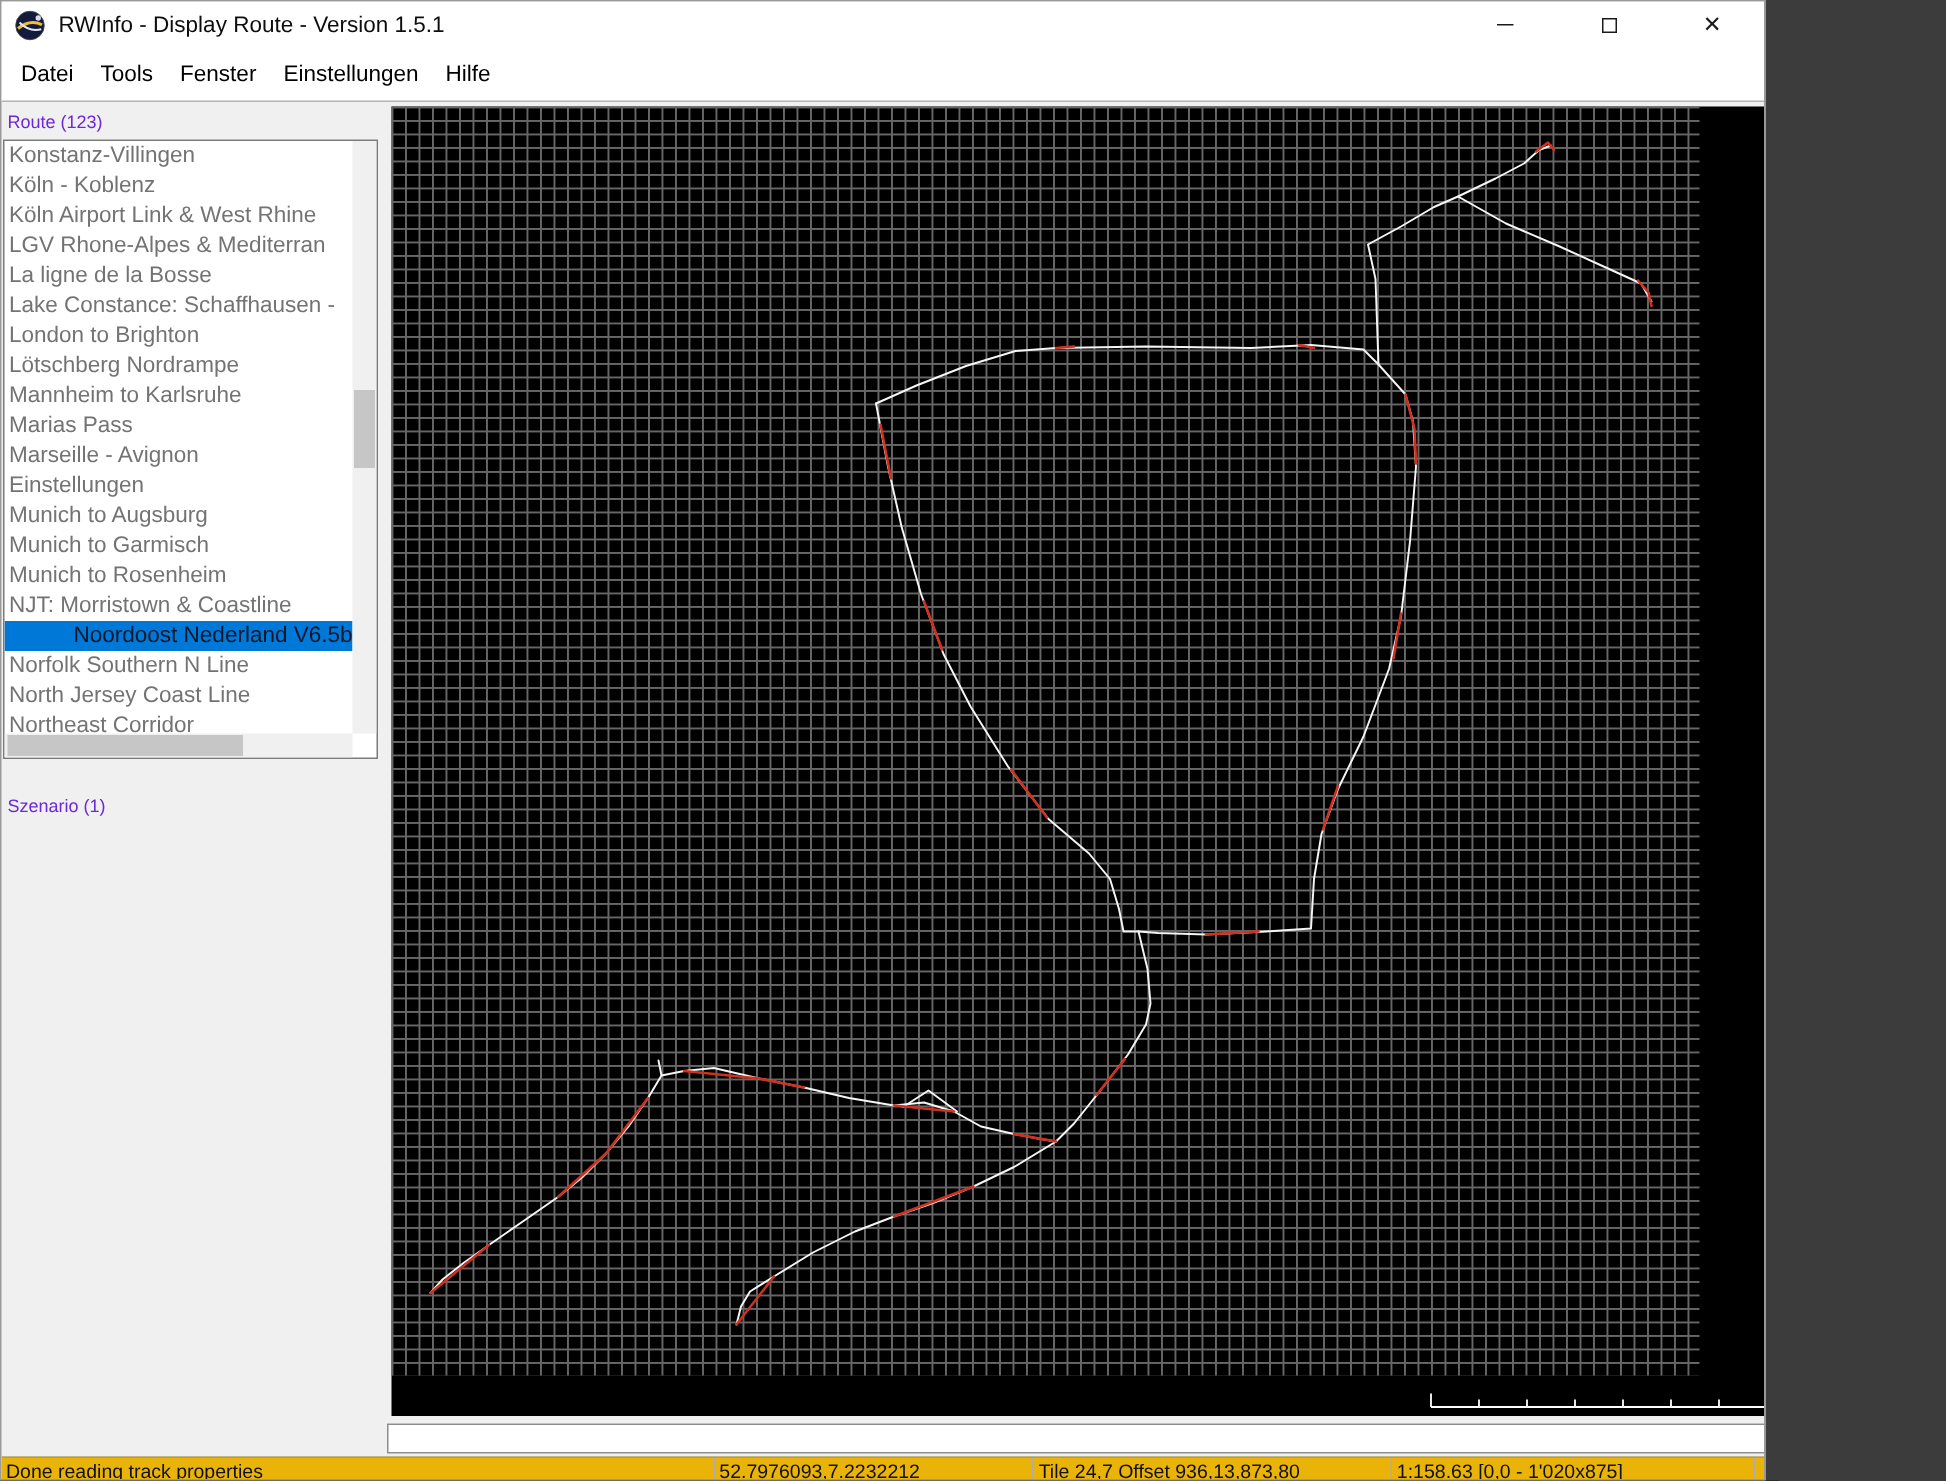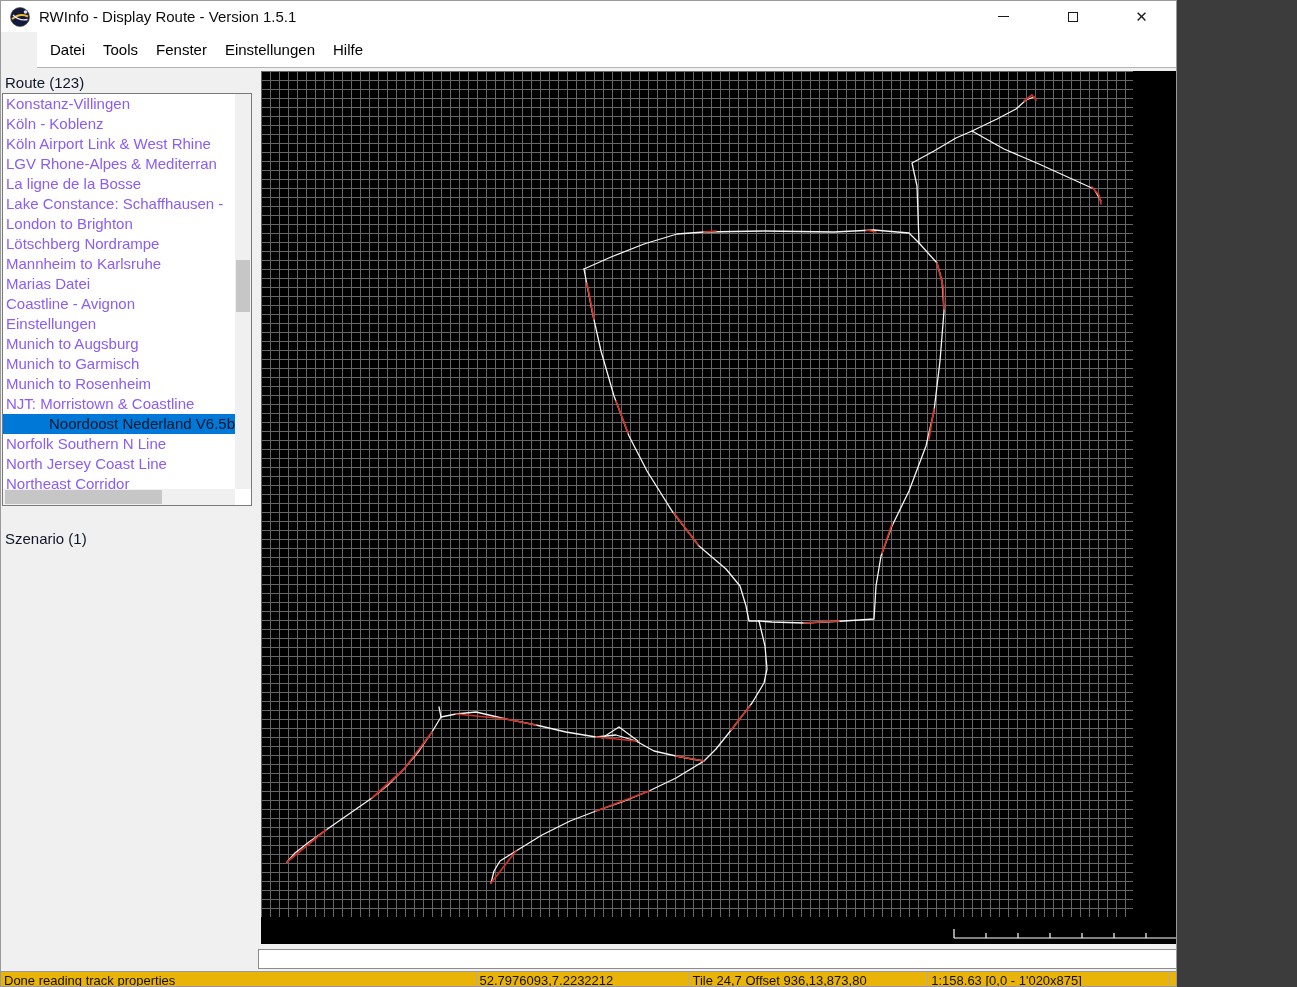--- a/index.html
+++ b/index.html
@@ -12,31 +12,31 @@
   .titlebar{position:absolute;left:0;top:0;width:100%;height:31px;background:#ffffff;display:flex;align-items:center;}
   .app-icon{margin-left:8px;width:22px;height:22px;flex:0 0 auto;}
   .title-text{margin-left:8px;font-size:15px;color:#0d0d0d;white-space:nowrap;}
   .win-buttons{position:absolute;right:0;top:0;height:31px;display:flex;}
   .win-btn{width:69px;height:31px;display:flex;align-items:center;justify-content:center;color:#1a1a1a;}
   .min-glyph{display:block;width:11px;height:1px;background:#1a1a1a;}
   .max-glyph{display:block;width:10px;height:10px;border:1px solid #1a1a1a;box-sizing:border-box;}
   .close-glyph{font-size:15px;line-height:15px;}
   
   .menubar{position:absolute;left:0;top:31px;width:100%;height:36px;background:#ffffff;
-    border-bottom:1px solid #b4b4b4;display:flex;align-items:center;padding-left:4px;box-sizing:border-box;margin-left:36px;}
+    border-bottom:1px solid #b4b4b4;display:flex;align-items:center;padding-left:4px;box-sizing:border-box;}
   .menu-item{padding:0 9px;font-size:15px;color:#000;height:100%;display:flex;align-items:center;cursor:default;}
   
-  .panel-label{position:absolute;font-size:15px;color:#0f172a;white-space:nowrap;}
+  .panel-label{position:absolute;font-size:12px;color:#6d28d9;white-space:nowrap;}
   .route-label{left:4px;top:73px;}
   .szenario-label{left:4px;top:529px;text-align:right;}
   .listbox{position:absolute;background:#ffffff;border:1px solid #7a7a7a;box-sizing:border-box;overflow:hidden;}
   .route-listbox{left:1px;top:92px;width:250px;height:413px;}
   .szenario-listbox{left:1px;top:549px;width:250px;height:416px;}
   .route-items{position:absolute;left:0;top:0;width:232px;}
-  .list-item{height:20px;line-height:20px;font-size:15px;padding-left:3px;color:#8b5cf6;
+  .list-item{height:20px;line-height:20px;font-size:15px;padding-left:3px;color:#737373;
     white-space:nowrap;overflow:hidden;cursor:default;}
   .list-item.selected{background:var(--sel,#0078d7);color:#0f172a;text-align:right;}
   .szenario-item{height:20px;line-height:20px;font-size:15px;padding-left:4px;
     color:var(--nonl,#0000e0);white-space:nowrap;cursor:default;}
   .v-scroll{position:absolute;right:0;top:0;width:16px;height:395px;background:#f0f0f0;}
   .v-thumb{position:absolute;left:1px;right:1px;top:166px;height:52px;background:#c6c6c6;}
   .h-scroll{position:absolute;left:0;bottom:0;height:16px;width:232px;background:#f0f0f0;}
   .h-thumb{position:absolute;top:1px;bottom:1px;left:2px;width:157px;background:#c6c6c6;}
   
   .map{position:absolute;left:260px;top:70px;width:1020px;height:873px;background:var(--map-bg,#000);}
@@ -102,22 +102,22 @@
     <div class="route-items" id="route-list">
         <div class="list-item">Konstanz-Villingen</div>
         <div class="list-item">Köln - Koblenz</div>
         <div class="list-item">Köln Airport Link &amp; West Rhine</div>
         <div class="list-item">LGV Rhone-Alpes &amp; Mediterran</div>
         <div class="list-item">La ligne de la Bosse</div>
         <div class="list-item">Lake Constance: Schaffhausen -</div>
         <div class="list-item">London to Brighton</div>
         <div class="list-item">Lötschberg Nordrampe</div>
         <div class="list-item">Mannheim to Karlsruhe</div>
-        <div class="list-item">Marias Datei</div>
-        <div class="list-item">Coastline - Avignon</div>
+        <div class="list-item">Marias Pass</div>
+        <div class="list-item">Marseille - Avignon</div>
         <div class="list-item">Einstellungen</div>
         <div class="list-item">Munich to Augsburg</div>
         <div class="list-item">Munich to Garmisch</div>
         <div class="list-item">Munich to Rosenheim</div>
         <div class="list-item">NJT: Morristown &amp; Coastline</div>
         <div class="list-item selected">Noordoost Nederland V6.5b</div>
         <div class="list-item">Norfolk Southern N Line</div>
         <div class="list-item">North Jersey Coast Line</div>
         <div class="list-item">Northeast Corridor</div>
       </div>

